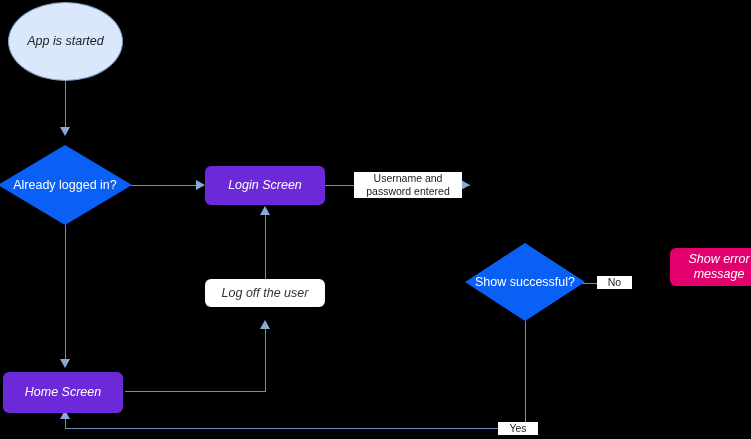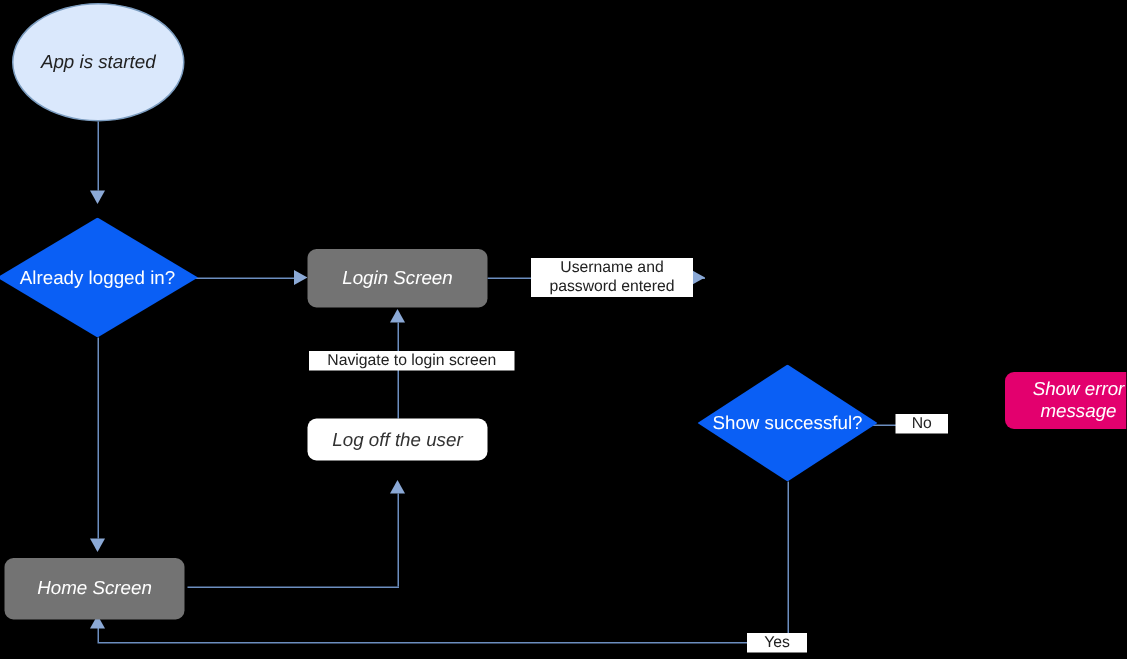--- a/index.html
+++ b/index.html
@@ -50,21 +50,21 @@
     width: 100%; height: 100%;
     display: flex;
     align-items: center;
     justify-content: center;
     color: #ffffff;
     font-size: 12.5px;
     white-space: nowrap;
   }
   
   .proc-green {
-    background: #737373;
+    background: #6d28d9;
     border-radius: 6px;
     color: #ffffff;
     font-size: 12.5px;
   }
   
   .proc-white {
     background: #ffffff;
     border-radius: 6px;
     color: #333333;
     font-size: 12.5px;
@@ -179,19 +179,18 @@
 
   <div class="node proc-pink" style="left:630px; top:248px; width:98px; height:38px;margin-left:40px;">Show error message</div>
 
   <div class="node proc-white" style="left:205px; top:279px; width:120px; height:28px;">Log off the user</div>
 
   <div class="node proc-green" style="left:3px; top:372px; width:120px; height:41px;">Home Screen</div>
 
   <div class="edge-label" style="left:354px; top:172px; width:90px;">Username and
 password entered</div>
 
-  <div class="edge-label" style="left:206px; top:234px; width:119px;">Navigate to login screen</div>
 
   <div class="edge-label" style="left:597px; top:276px; width:17px;">No</div>
 
   <div class="edge-label" style="left:498px; top:422px; width:22px;">Yes</div>
 
 </div>
 
 </body></html>

